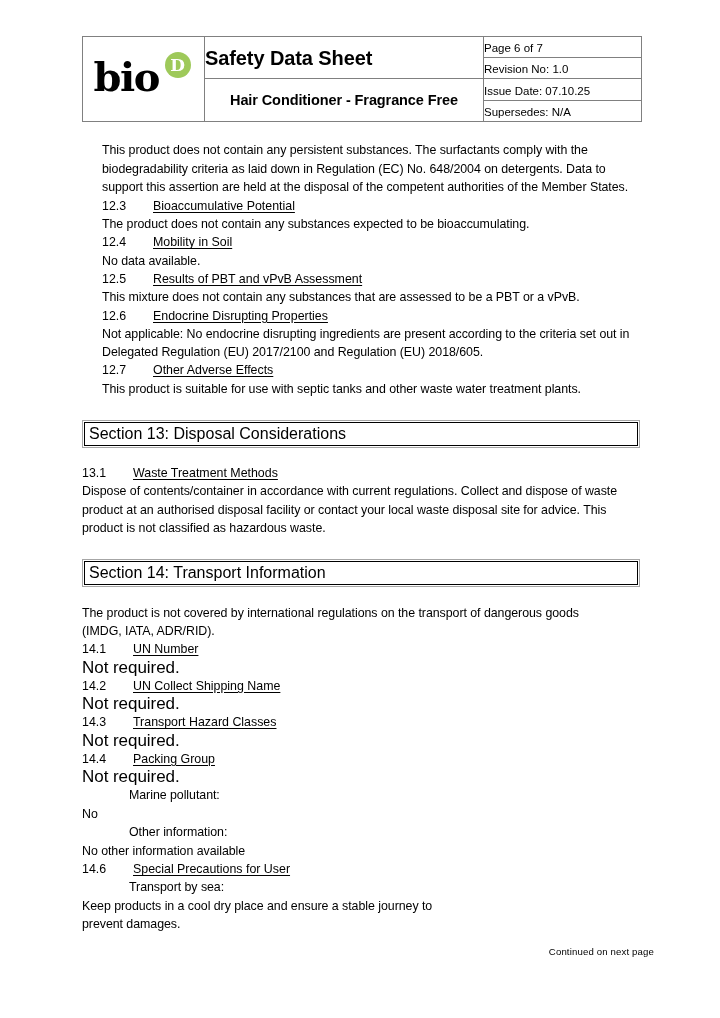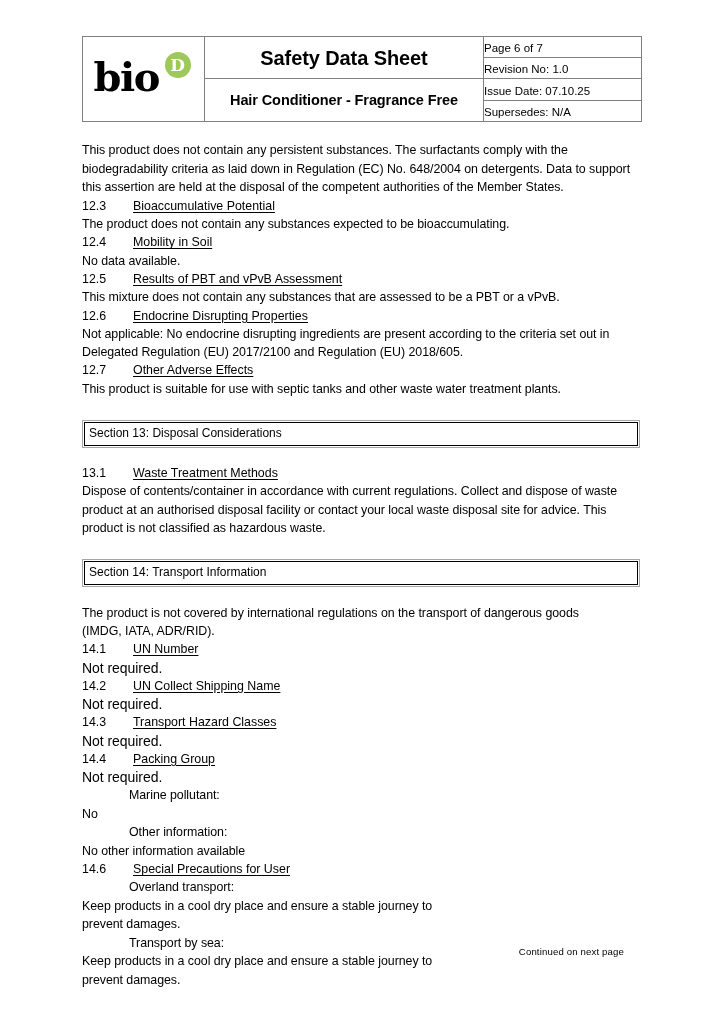--- a/index.html
+++ b/index.html
@@ -43,21 +43,21 @@
     vertical-align: middle;
   }
   .hdr-logo-cell {
     width: 121px;
     height: 84px;
     text-align: center;
   }
   .hdr-mid-cell-top {
     width: 278px;
     height: 34px;
-    text-align: center;
+    text-align: left;
   }
   .hdr-mid-cell-bot {
     width: 278px;
     height: 30px;
     text-align: center;
   }
   .hdr-right-cell {
     width: 157px;
     height: 20px;
     padding: 1px 0 1px 5px;
@@ -113,36 +113,37 @@
     font-family: "DejaVu Serif", serif;
     font-size: 17px;
     font-weight: bold;
     line-height: 26px;
     text-align: center;
   }
 
   
   .body-block {
     margin-top: 19px;
+    margin-left: 20px;
   }
   p.para {
     margin: 0;
     font-size: 12.4px;
     line-height: 18.6px;
     letter-spacing: -0.05px;
   }
   p.para-tight {
     margin: 0;
     font-size: 12.4px;
     line-height: 18.2px;
     letter-spacing: -0.05px;
   }
   .small-note {
     margin: 0;
-    font-size: 14px;
+    font-size: 17px;
     line-height: 18px;
     letter-spacing: -0.05px;
   }
   .heading {
     margin: 0;
     font-size: 12.4px;
     line-height: 18.4px;
     white-space: nowrap;
   }
   .heading .num {
@@ -158,21 +159,21 @@
   .section-bar {
     border: 1px solid #a6a6a6;
     padding: 1px;
     background: #ffffff;
     box-sizing: border-box;
     width: 558px;
   }
   .section-bar-inner {
     border: 1px solid #000000;
     padding: 3px 0 4px 4px;
-    font-size: 12px;
+    font-size: 16px;
     line-height: 15px;
   }
 
   
   .kv {
     margin: 0;
     font-size: 12.4px;
     line-height: 18.5px;
     letter-spacing: -0.05px;
   }
@@ -184,21 +185,21 @@
   }
   .kv .v {
     display: inline-block;
     width: 360px;
     vertical-align: top;
   }
 
   
   .footer {
     position: absolute;
-    left: 66px;
+    left: 96px;
     top: 946px;
     width: 558px;
     text-align: right;
     font-size: 9.6px;
     letter-spacing: 0.15px;
     color: #000000;
   }
 </style>
 </head>
 <body>
@@ -292,21 +293,20 @@
       <p class="heading"><span class="num">14.3</span><span class="ttl">Transport Hazard Classes</span></p>
       <p class="small-note">Not required.</p>
 
       <p class="heading"><span class="num">14.4</span><span class="ttl">Packing Group</span></p>
       <p class="small-note">Not required.</p>
 
       <p class="kv"><span class="k">Marine pollutant:</span><span class="v">No</span></p>
       <p class="kv"><span class="k">Other information:</span><span class="v">No other information available</span></p>
 
       <p class="heading"><span class="num">14.6</span><span class="ttl">Special Precautions for User</span></p>
-      <p class="kv"><span class="k">Overland transport:</span><span class="v">Keep products in a cool dry place and ensure a stable journey to prevent damages.</span></p>
       <p class="kv"><span class="k">Transport by sea:</span><span class="v">Keep products in a cool dry place and ensure a stable journey to prevent damages.</span></p>
     </div>
 
   </div>
 
   <div class="footer">
     <span>Continued on next page</span>
   </div>
 </div>
 

